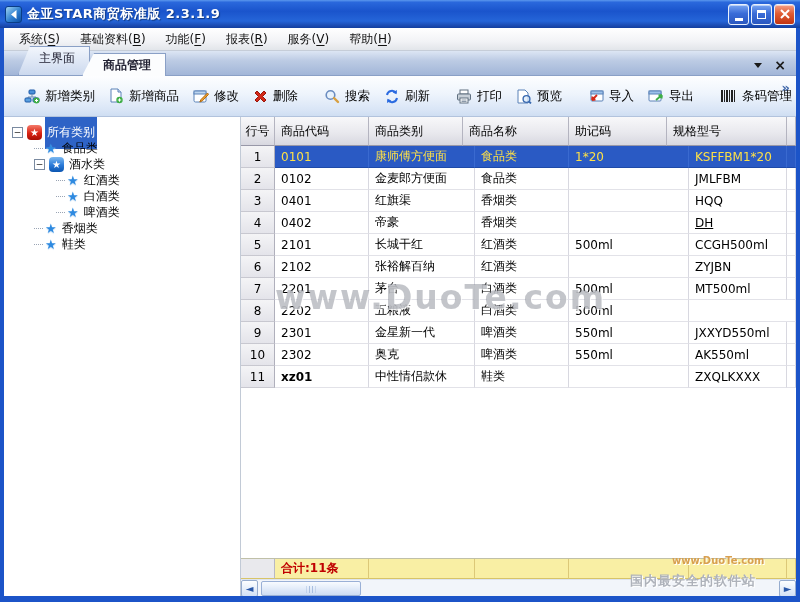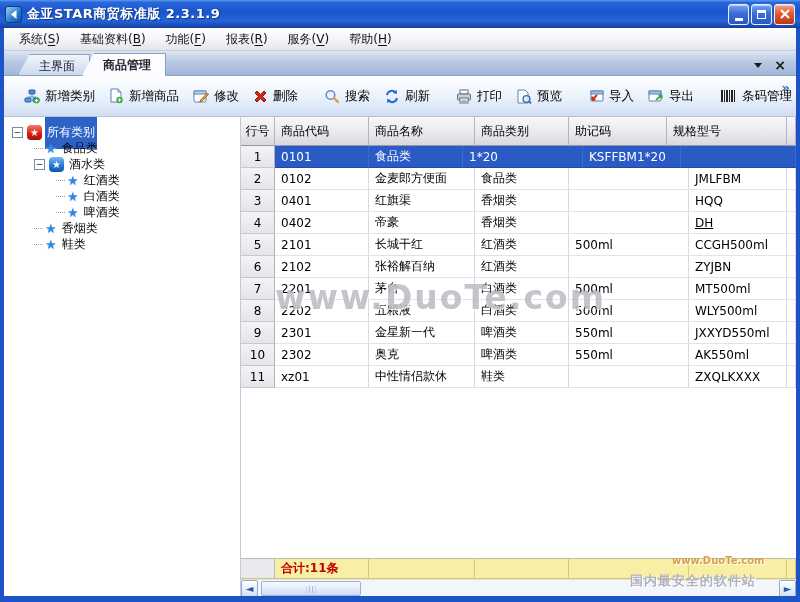--- a/index.html
+++ b/index.html
@@ -29,21 +29,21 @@
 
   
   .menubar { height:23px; flex:0 0 23px; display:flex; align-items:center; gap:2px; padding:0 6px;
     background:linear-gradient(180deg,#ffffff 0%,#f2f3f6 60%,#e2e5ea 100%); border-bottom:1px solid #c6cdd8; }
   .menu-item { padding:3px 9px; color:#111; cursor:default; white-space:nowrap; }
   .menu-item u { text-underline-offset:2px; }
 
   
   .tabbar { height:25px; flex:0 0 25px; display:flex; align-items:flex-end; padding-left:14px;
     background:linear-gradient(180deg,#dde6f4 0%,#bccbe4 40%,#a2b6d8 100%); border-bottom:1px solid #8aa0c6; position:relative; }
-  .tab { height:21px; padding:3px 14px 0 20px; margin-right:-8px; white-space:nowrap;
+  .tab { height:29px; padding:3px 14px 0 20px; margin-right:-8px; white-space:nowrap;
     clip-path:polygon(12px 0,100% 0,100% 100%,0 100%);
     background:linear-gradient(180deg,#f2f6fc 0%,#ccd9ee 100%); color:#223; border:1px solid #8aa0c6; border-bottom:none; }
   .tab.active { height:23px; background:#fcfdfe; font-weight:bold; z-index:2; margin-bottom:-1px; }
   .tab-controls { position:absolute; right:10px; bottom:5px; display:flex; align-items:center; gap:12px; }
   .tri-down { width:0; height:0; border-left:4px solid transparent; border-right:4px solid transparent; border-top:5px solid #1a1a1a; }
   .tab-close { font-size:14px; line-height:10px; color:#1a1a1a; font-weight:bold; }
 
   
   .toolbar { height:41px; flex:0 0 41px; display:flex; align-items:center; padding:0 14px 0 6px;
     background:linear-gradient(180deg,#fdfeff 0%,#eef4fc 45%,#d9e5f6 85%,#cfdef2 100%); border-bottom:1px solid #b2c3dd; position:relative; }
@@ -76,21 +76,21 @@
   .th { background:linear-gradient(180deg,#f8f8fa 0%,#e9e9ee 55%,#d8d8e0 100%);
     border-right:1px solid #b4b4c0; border-bottom:1px solid #9898a8; display:flex; align-items:center;
     padding-left:6px; color:#000; overflow:hidden; white-space:nowrap; }
   .th.center { justify-content:center; padding-left:0; }
   .tbody { flex:1; position:relative; background:#fff; overflow:hidden; }
   .trow { display:flex; height:22px; }
   .cell { border-right:1px solid #d8d8e0; border-bottom:1px solid #e2e2e8; display:flex; align-items:center;
     padding-left:6px; overflow:hidden; white-space:nowrap; color:#000; }
   .cell.rownum { background:linear-gradient(180deg,#f4f4f6,#e4e4ea); border-right:1px solid #b0b0bc;
     border-bottom:1px solid #c8c8d0; justify-content:center; padding-left:0; }
-  .trow.selected .cell:not(.rownum) { background:#2a5ac4; color:#ffffff; border-right-color:#3a6ad0; border-bottom-color:#1e4aa8; }
+  .trow.selected .cell:not(.rownum) { background:#2a5ac4; color:#fde047; border-right-color:#3a6ad0; border-bottom-color:#1e4aa8; }
   .tfoot { height:21px; flex:0 0 21px; display:flex; border-top:1px solid #c0c0a8; }
   .fcell { background:#f9efa4; border-right:1px solid #dcc878; border-bottom:1px solid #d8c468;
     display:flex; align-items:center; padding-left:6px; overflow:hidden; }
   .fcell.gray { background:#e9e9ed; border-right:1px solid #b8b8c4; }
   .total-label { color:#c00000; font-weight:bold; }
 
   
   .hscroll { height:17px; flex:0 0 17px; background:#f2f5fa; position:relative; border-top:1px solid #dde4ee; }
   .sc-btn { position:absolute; top:0; width:17px; height:17px; border:1px solid #96acce; border-radius:2px;
     background:linear-gradient(180deg,#fdfeff,#d3e1f5); display:flex; align-items:center; justify-content:center;
@@ -333,30 +333,31 @@
           <span class="stub"></span>
           <span class="star">★</span>
           <span class="lbl">鞋类</span>
         </div>
       </div>
 
     <div class="tablewrap">
       <div class="thead" id="thead">
           <div class="th center" style="width: 34px; flex: 0 0 34px;">行号</div>
           <div class="th" style="width: 94px; flex: 0 0 94px;">商品代码</div>
+          <div class="th" style="width: 94px; flex: 0 0 94px;">商品类别</div>
           <div class="th" style="width: 106px; flex: 0 0 106px;">商品名称</div>
-          <div class="th" style="width: 94px; flex: 0 0 94px;">商品类别</div>
           <div class="th" style="width: 98px; flex: 0 0 98px;">助记码</div>
           <div class="th" style="width: 120px; flex: 0 0 120px;">规格型号</div>
           <div class="th" style="flex: 1 1 0%;"></div>
         </div>
       <div class="tbody" id="tbody">
         <div class="trow selected">
             <div class="cell rownum" style="width: 34px; flex: 0 0 34px;">1</div>
             <div class="cell" style="width: 94px; flex: 0 0 94px;">0101</div>
+            <div class="cell" style="width: 106px; flex: 0 0 106px;">康师傅方便面</div>
             <div class="cell" style="width: 94px; flex: 0 0 94px;">食品类</div>
             <div class="cell" style="width: 120px; flex: 0 0 120px;">1*20</div>
             <div class="cell" style="width: 98px; flex: 0 0 98px;">KSFFBM1*20</div>
             <div class="cell" style="flex: 1 1 0%;"></div>
           </div>
           <div class="trow">
             <div class="cell rownum" style="width: 34px; flex: 0 0 34px;">2</div>
             <div class="cell" style="width: 94px; flex: 0 0 94px;">0102</div>
             <div class="cell" style="width: 106px; flex: 0 0 106px;">金麦郎方便面</div>
             <div class="cell" style="width: 94px; flex: 0 0 94px;">食品类</div>
@@ -408,21 +409,20 @@
             <div class="cell" style="width: 120px; flex: 0 0 120px;">500ml</div>
             <div class="cell" style="width: 98px; flex: 0 0 98px;">MT500ml</div>
             <div class="cell" style="flex: 1 1 0%;"></div>
           </div>
           <div class="trow">
             <div class="cell rownum" style="width: 34px; flex: 0 0 34px;">8</div>
             <div class="cell" style="width: 94px; flex: 0 0 94px;">2202</div>
             <div class="cell" style="width: 106px; flex: 0 0 106px;">五粮液</div>
             <div class="cell" style="width: 94px; flex: 0 0 94px;">白酒类</div>
             <div class="cell" style="width: 120px; flex: 0 0 120px;">500ml</div>
-            <div class="cell" style="width: 98px; flex: 0 0 98px;">WLY500ml</div>
             <div class="cell" style="flex: 1 1 0%;"></div>
           </div>
           <div class="trow">
             <div class="cell rownum" style="width: 34px; flex: 0 0 34px;">9</div>
             <div class="cell" style="width: 94px; flex: 0 0 94px;">2301</div>
             <div class="cell" style="width: 106px; flex: 0 0 106px;">金星新一代</div>
             <div class="cell" style="width: 94px; flex: 0 0 94px;">啤酒类</div>
             <div class="cell" style="width: 120px; flex: 0 0 120px;">550ml</div>
             <div class="cell" style="width: 98px; flex: 0 0 98px;">JXXYD550ml</div>
             <div class="cell" style="flex: 1 1 0%;"></div>
@@ -431,21 +431,21 @@
             <div class="cell rownum" style="width: 34px; flex: 0 0 34px;">10</div>
             <div class="cell" style="width: 94px; flex: 0 0 94px;">2302</div>
             <div class="cell" style="width: 106px; flex: 0 0 106px;">奥克</div>
             <div class="cell" style="width: 94px; flex: 0 0 94px;">啤酒类</div>
             <div class="cell" style="width: 120px; flex: 0 0 120px;">550ml</div>
             <div class="cell" style="width: 98px; flex: 0 0 98px;">AK550ml</div>
             <div class="cell" style="flex: 1 1 0%;"></div>
           </div>
           <div class="trow">
             <div class="cell rownum" style="width: 34px; flex: 0 0 34px;">11</div>
-            <div class="cell" style="width: 94px; flex: 0 0 94px;">xz01</div>
+            <div class="cell" style="width: 94px; flex: 0 0 94px; font-weight: bold;">xz01</div>
             <div class="cell" style="width: 106px; flex: 0 0 106px;">中性情侣款休</div>
             <div class="cell" style="width: 94px; flex: 0 0 94px;">鞋类</div>
             <div class="cell" style="width: 120px; flex: 0 0 120px;"></div>
             <div class="cell" style="width: 98px; flex: 0 0 98px;">ZXQLKXXX</div>
             <div class="cell" style="flex: 1 1 0%;"></div>
           </div>
           <div class="wm-center">www.DuoTe.com</div>
       </div>
       <div class="tfoot" id="tfoot">
           <div class="fcell gray" style="width: 34px; flex: 0 0 34px;"></div>

